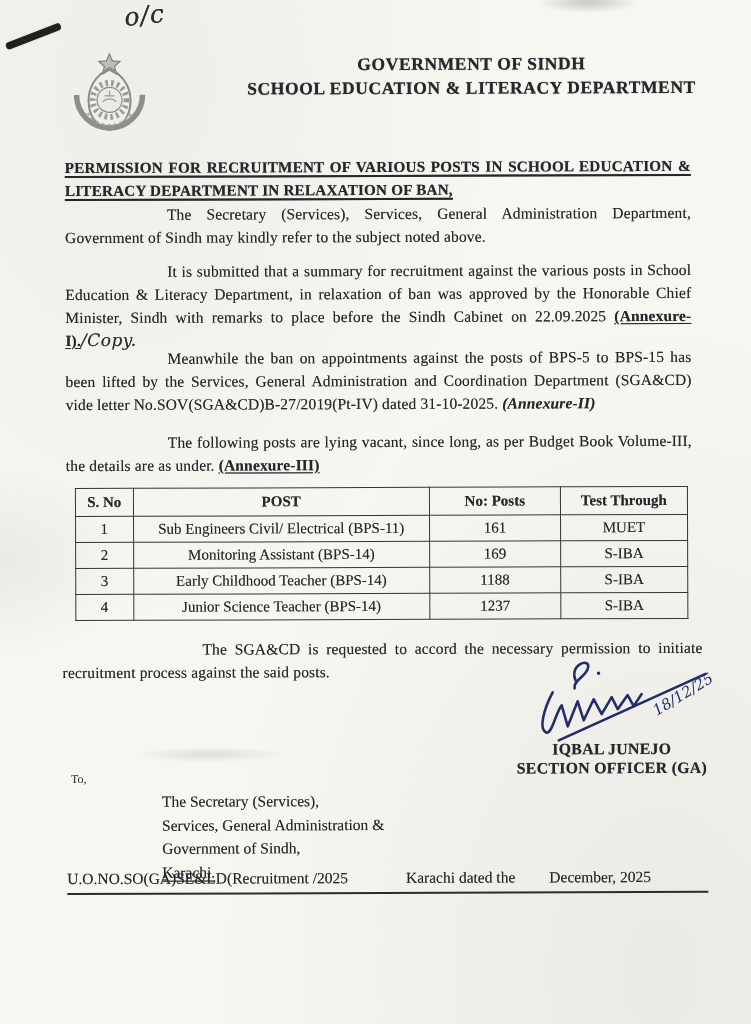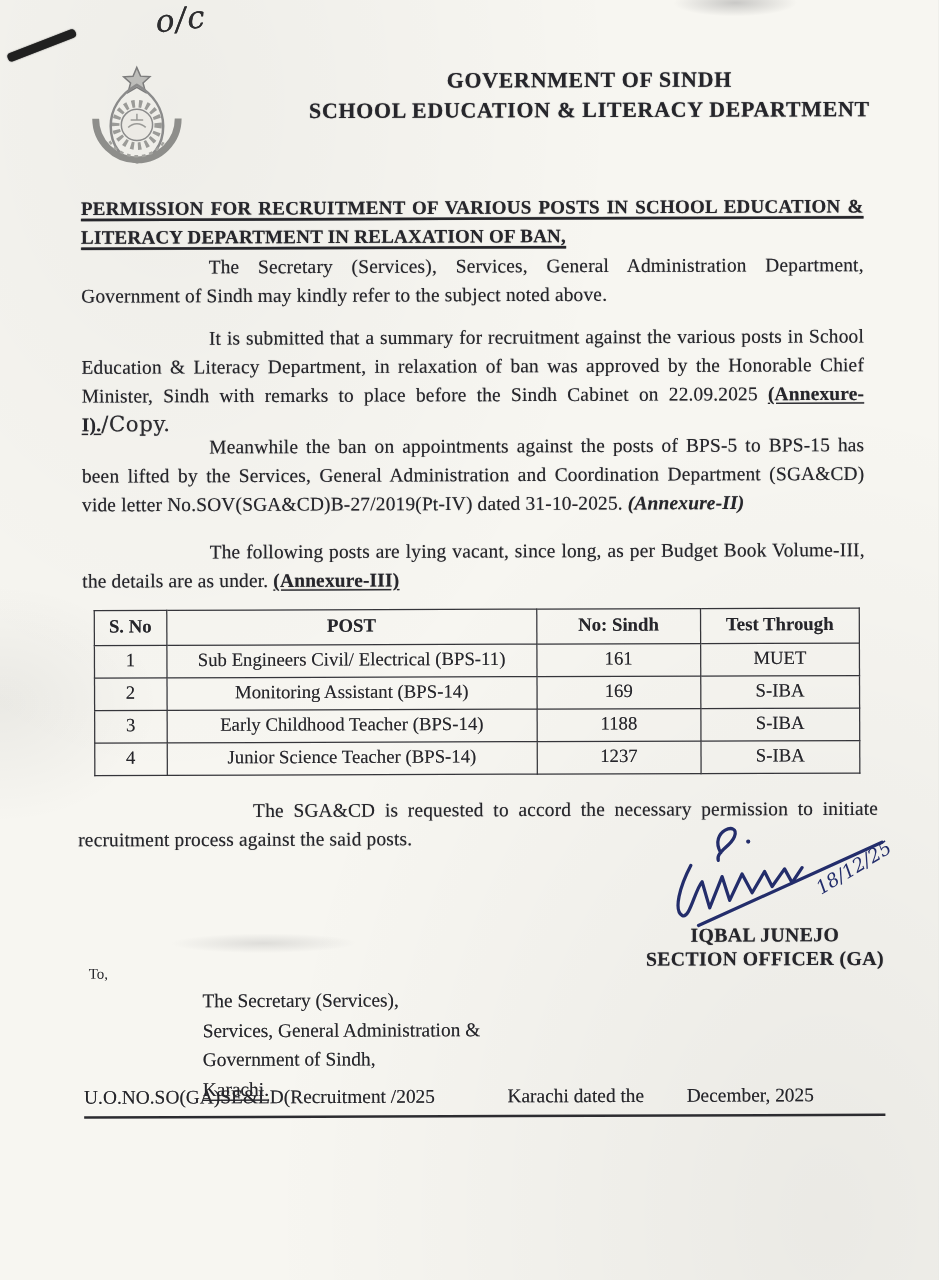--- a/index.html
+++ b/index.html
@@ -51,21 +51,21 @@
     text-shadow:0 0 0.7px rgba(20,20,25,0.6);}
   .subject-text{
     flex:1;font-weight:bold;font-size:15.2px;line-height:23px;text-align:justify;
     text-decoration:underline;text-decoration-thickness:1.6px;text-underline-offset:3px;
     text-shadow:0 0 0.7px rgba(20,20,25,0.6);letter-spacing:0.2px;
   }
   .annex-b{font-weight:bold;text-decoration:underline;text-underline-offset:2px;}
   .annex-bi{font-weight:bold;font-style:italic;}
   .annex-biu{font-weight:bold;text-decoration:underline;text-underline-offset:2px;}
   .handnote{
-    font-family:"DejaVu Serif",serif;font-size:17px;color:#2c2c30;
+    font-family:"DejaVu Serif",serif;font-style:italic;font-size:17px;color:#2c2c30;
     letter-spacing:0.5px;
   }
   
   .posts-table{
     left:75px;top:487px;width:613px;border-collapse:collapse;
     font-size:15px;text-shadow:0 0 0.5px rgba(30,30,35,0.5);
   }
   .posts-table th,.posts-table td{
     border:1.6px solid #35353a;text-align:center;padding:0;height:25px;
   }
@@ -136,21 +136,21 @@
 
     <div class="abs txt indent" style="left:66px;top:430px;width:626px;">
       <span>The following posts are lying vacant, since long, as per Budget Book Volume-III, the details are as under. </span> <span class="annex-biu">(Annexure-III)</span>
     </div>
 
     <table class="abs posts-table">
       <thead>
         <tr>
           <th class="col-sno">S. No</th>
           <th class="col-post">POST</th>
-          <th class="col-num">No: Sindh</th>
+          <th class="col-num">No: Posts</th>
           <th class="col-test">Test Through</th>
         </tr>
       </thead>
       <tbody>
         <tr>
           <td>1</td>
           <td>Sub Engineers Civil/ Electrical (BPS-11)</td>
           <td>161</td>
           <td>MUET</td>
         </tr>

